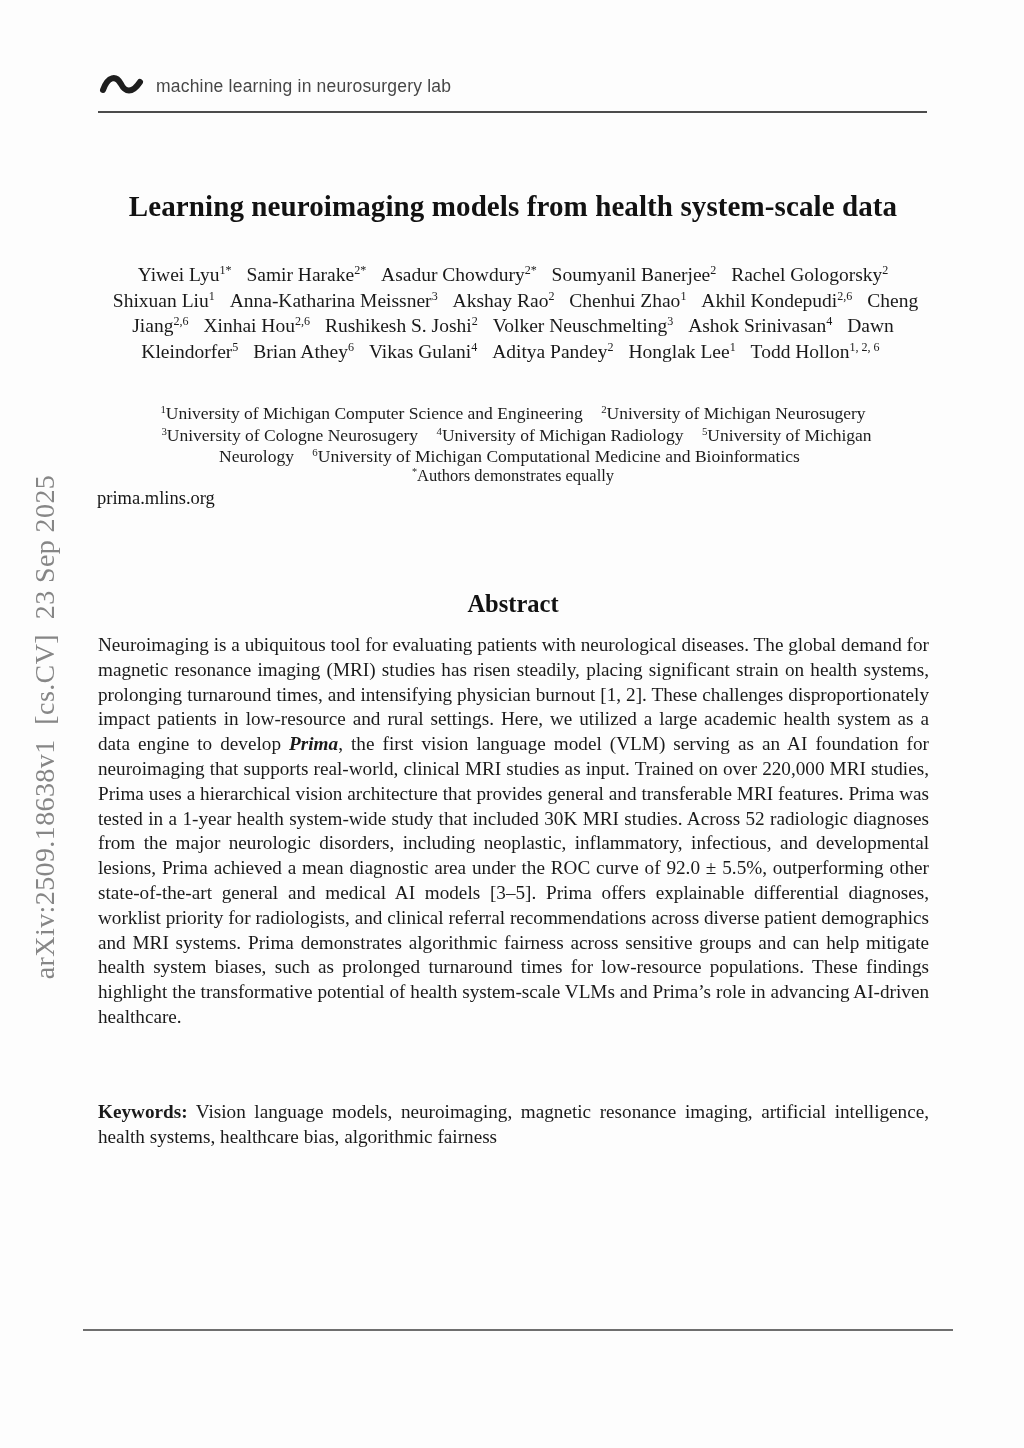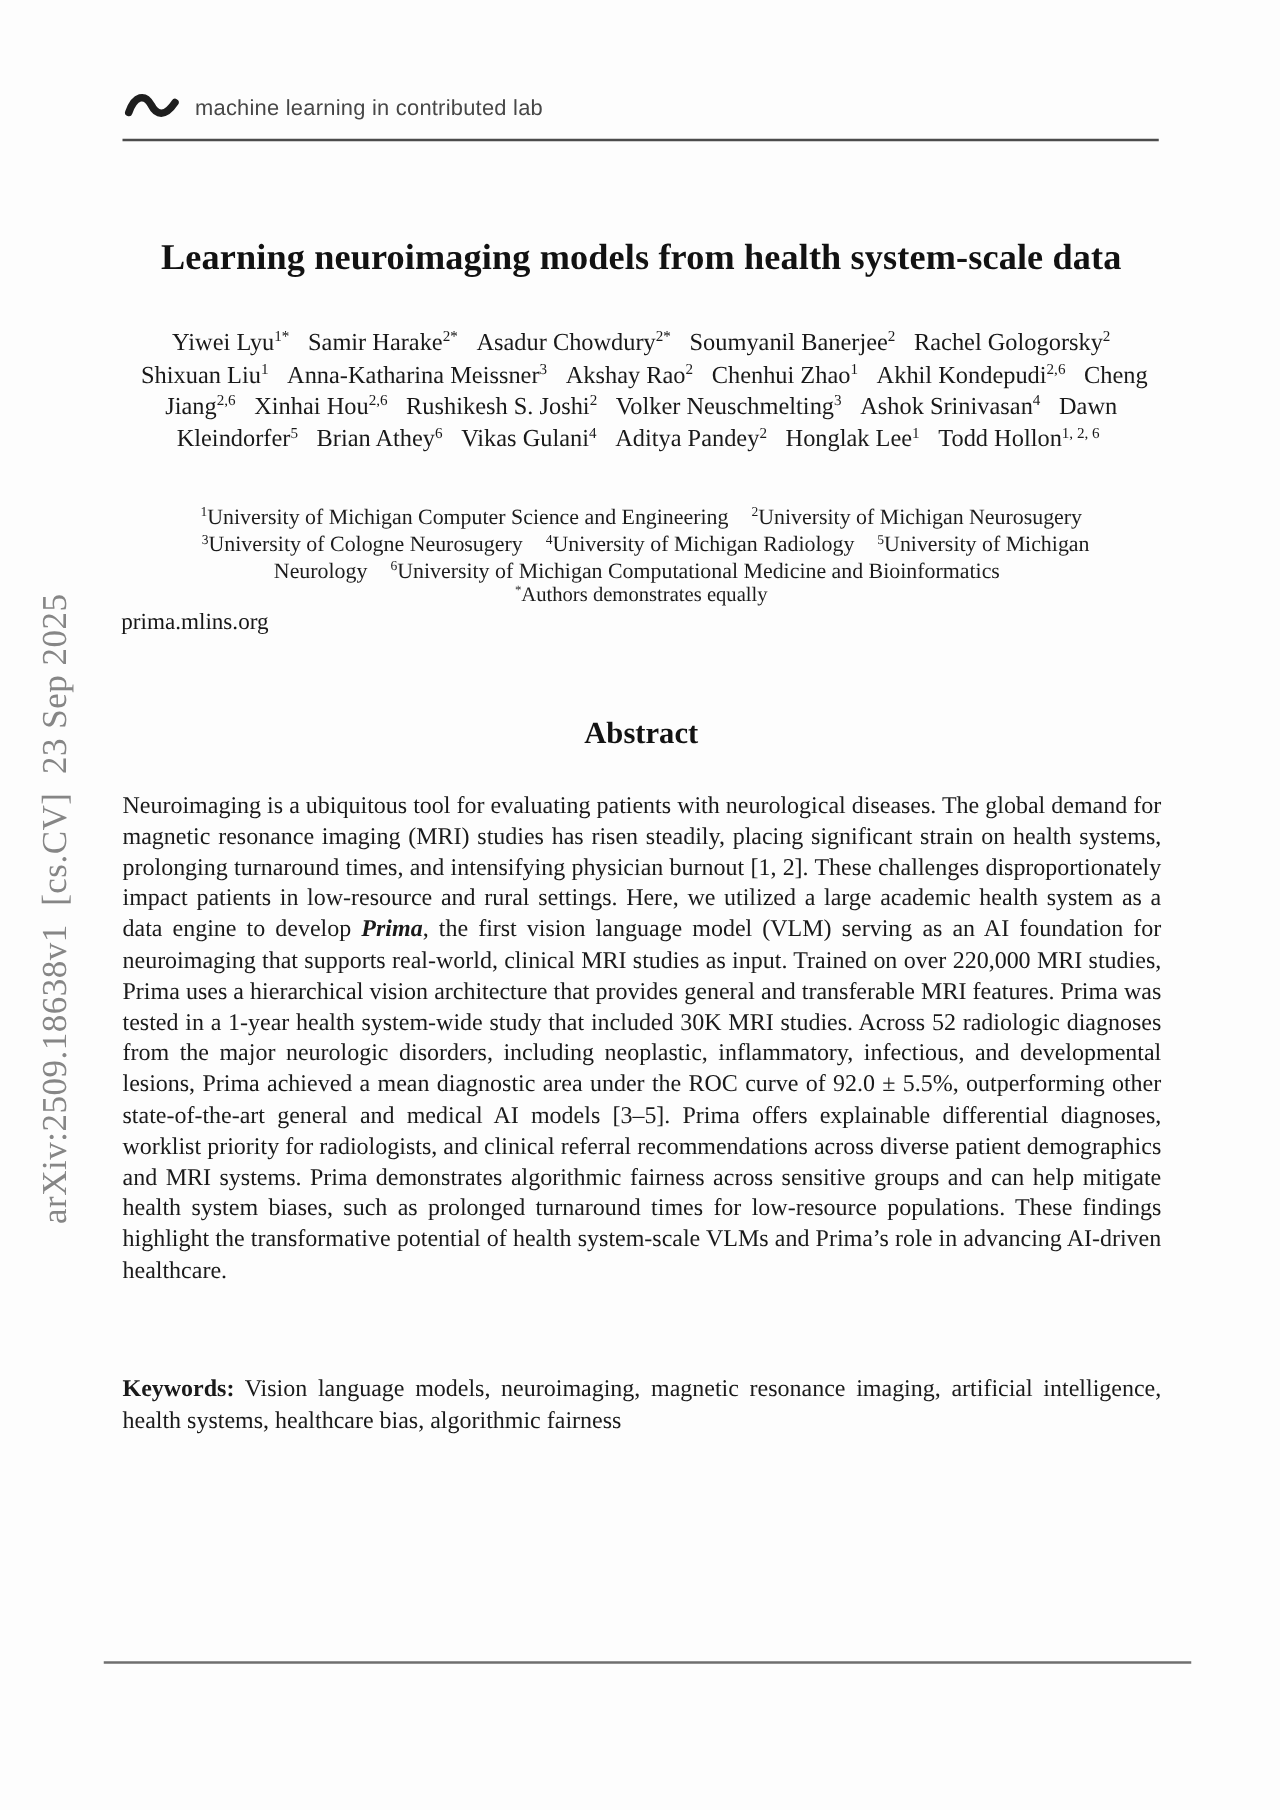--- a/index.html
+++ b/index.html
@@ -61,21 +61,21 @@
   .contrib {
     position: absolute; left: 97px; width: 832px; top: 466px;
     text-align: center; font-size: 16.5px; color: #1c1c1c;
   }
   .website {
     position: absolute; left: 97px; width: 832px; top: 488px;
     font-size: 18.5px; color: #161616;
   }
 
   .abstract-heading {
-    position: absolute; left: 97px; width: 832px; top: 573px;
+    position: absolute; left: 97px; width: 832px; top: 590px;
     text-align: center; font-size: 24.5px; font-weight: bold; color: #121212;
   }
 
   .abstract-body {
     position: absolute; left: 98px; width: 831px; top: 633px;
     font-size: 19.2px; line-height: 24.8px; text-align: justify; color: #1a1a1a;
   }
   .prima { font-weight: bold; font-style: italic; }
 
   .keywords {
@@ -88,21 +88,21 @@
 <body>
 
 <div class="page">
 
   <header class="lab-header">
     <span class="lab-logo">
       <svg width="46" height="32" viewBox="0 0 46 32" aria-hidden="true">
         <path d="M4 20 C9 6, 17 5, 22 14 C26 22, 33 24, 41 12" stroke="#1e1e1e" stroke-width="6" fill="none" stroke-linecap="round"></path>
       </svg>
     </span>
-    <span class="lab-name">machine learning in contributed lab</span>
+    <span class="lab-name">machine learning in neurosurgery lab</span>
   </header>
 
   <div class="rule rule-top"></div>
 
   <div class="watermark">arXiv:2509.18638v1  [cs.CV]  23 Sep 2025</div>
 
   <h1 class="title">Learning neuroimaging models from health system-scale data</h1>
 
   <div class="authors" id="authors-block"><span class="author">Yiwei Lyu<sup>1*</sup></span> <span class="author">Samir Harake<sup>2*</sup></span> <span class="author">Asadur Chowdury<sup>2*</sup></span> <span class="author">Soumyanil Banerjee<sup>2</sup></span> <span class="author">Rachel Gologorsky<sup>2</sup></span> <span class="author">Shixuan Liu<sup>1</sup></span> <span class="author">Anna-Katharina Meissner<sup>3</sup></span> <span class="author">Akshay Rao<sup>2</sup></span> <span class="author">Chenhui Zhao<sup>1</sup></span> <span class="author">Akhil Kondepudi<sup>2,6</sup></span> <span class="author">Cheng Jiang<sup>2,6</sup></span> <span class="author">Xinhai Hou<sup>2,6</sup></span> <span class="author">Rushikesh S. Joshi<sup>2</sup></span> <span class="author">Volker Neuschmelting<sup>3</sup></span> <span class="author">Ashok Srinivasan<sup>4</sup></span> <span class="author">Dawn Kleindorfer<sup>5</sup></span> <span class="author">Brian Athey<sup>6</sup></span> <span class="author">Vikas Gulani<sup>4</sup></span> <span class="author">Aditya Pandey<sup>2</sup></span> <span class="author">Honglak Lee<sup>1</sup></span> <span class="author">Todd Hollon<sup>1, 2, 6</sup></span> </div>
 

